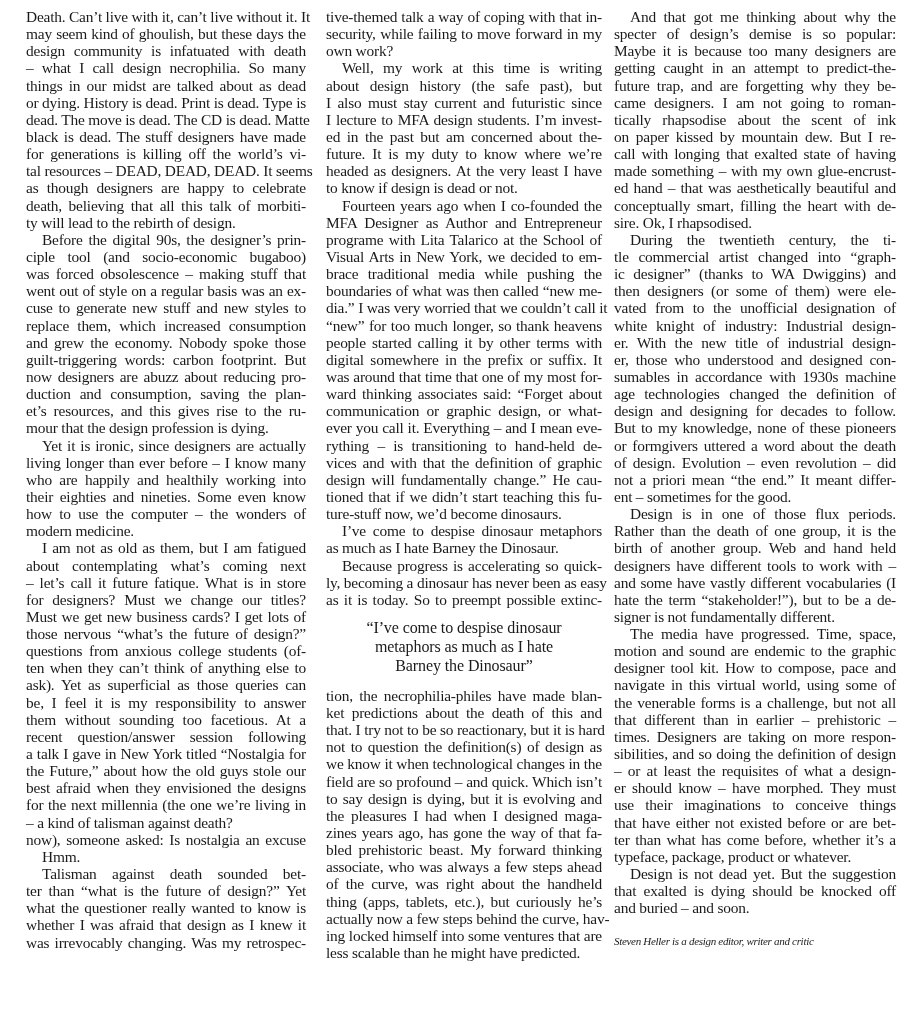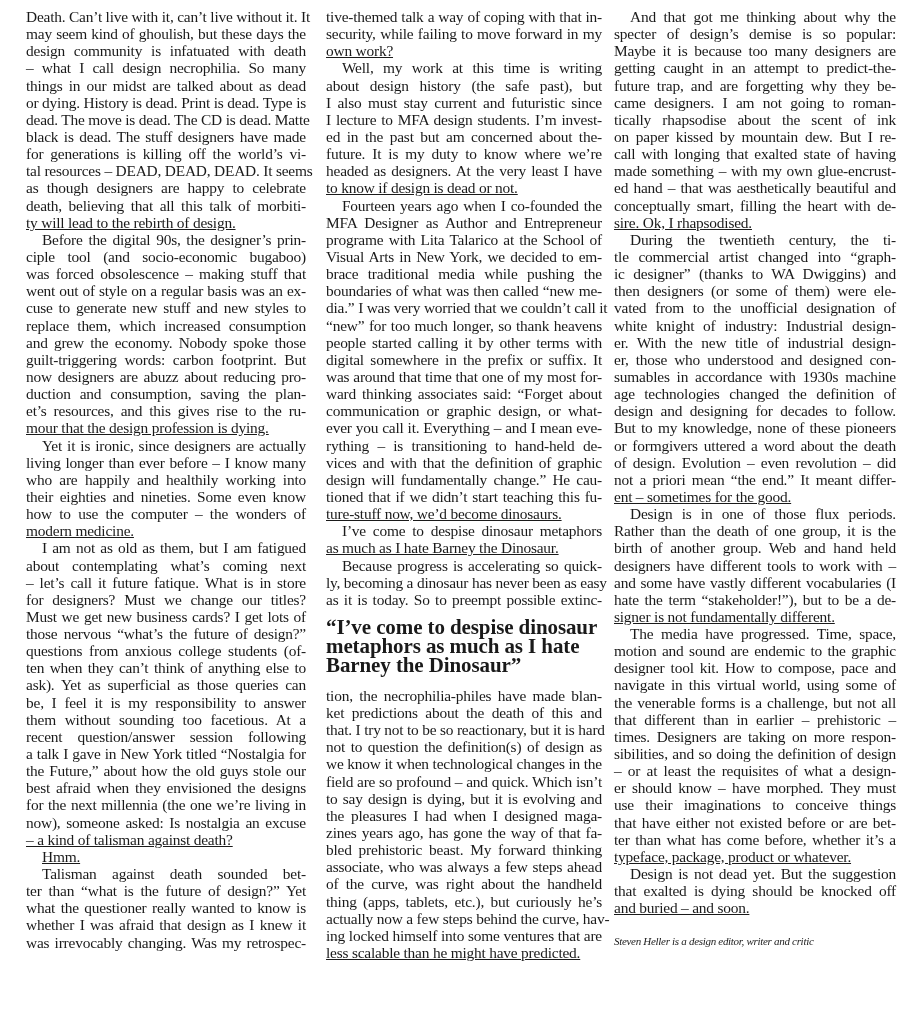--- a/index.html
+++ b/index.html
@@ -3,23 +3,23 @@
 <meta charset="utf-8">
 <style>
   html, body { margin:0; padding:0; background:#ffffff; }
   body { width:914px; height:1024px; position:relative; overflow:hidden; color:#1a1a1a;
          font-family:"Liberation Serif","DejaVu Serif",serif; }
   .col { position:absolute; top:8px; font-size:15.4px; line-height:17.15px; }
   .col-1 { left:26px; width:280px; }
   .col-2 { left:326px; width:276px; }
   .col-3 { left:614px; width:282px; }
   .line { display:block; white-space:nowrap; text-align:justify; text-align-last:justify; height:17.15px; overflow:visible; letter-spacing:-0.2px; }
-  .line.last { text-align-last:left;text-decoration:underline; }
+  .line.last { text-align-last:left; }
   .line.indent { padding-left:16px; }
-  .pullquote { display:block; font-weight:bold; font-size:21px; line-height:19px; margin:10px 0 12px 0; letter-spacing:-0.1px; }
+  .pullquote { display:block; text-align:center; font-weight:normal; font-size:16px; line-height:19px; margin:10px 0 12px 0; letter-spacing:-0.1px; }
   .pullquote span { display:block; white-space:nowrap; }
   .byline { display:block; font-style:italic; font-size:11px; margin-top:17px; white-space:nowrap; letter-spacing:-0.3px; }
 </style>
 </head>
 <body>
 
 <div class="col col-1">
     <span class="line">Death. Can’t live with it, can’t live without it. It</span>
     <span class="line">may seem kind of ghoulish, but these days the</span>
     <span class="line">design community is infatuated with death</span>
@@ -60,22 +60,22 @@
     <span class="line">questions from anxious college students (of-</span>
     <span class="line">ten when they can’t think of anything else to</span>
     <span class="line">ask). Yet as superficial as those queries can</span>
     <span class="line">be, I feel it is my responsibility to answer</span>
     <span class="line">them without sounding too facetious. At a</span>
     <span class="line">recent question/answer session following</span>
     <span class="line">a talk I gave in New York titled “Nostalgia for</span>
     <span class="line">the Future,” about how the old guys stole our</span>
     <span class="line">best afraid when they envisioned the designs</span>
     <span class="line">for the next millennia (the one we’re living in</span>
+    <span class="line last">– a kind of talisman against death?</span>
     <span class="line">now), someone asked: Is nostalgia an excuse</span>
-    <span class="line last">– a kind of talisman against death?</span>
     <span class="line indent last">Hmm.</span>
     <span class="line indent">Talisman against death sounded bet-</span>
     <span class="line">ter than “what is the future of design?” Yet</span>
     <span class="line">what the questioner really wanted to know is</span>
     <span class="line">whether I was afraid that design as I knew it</span>
     <span class="line">was irrevocably changing. Was my retrospec-</span>
   </div>
 
 <div class="col col-2">
   <div>

